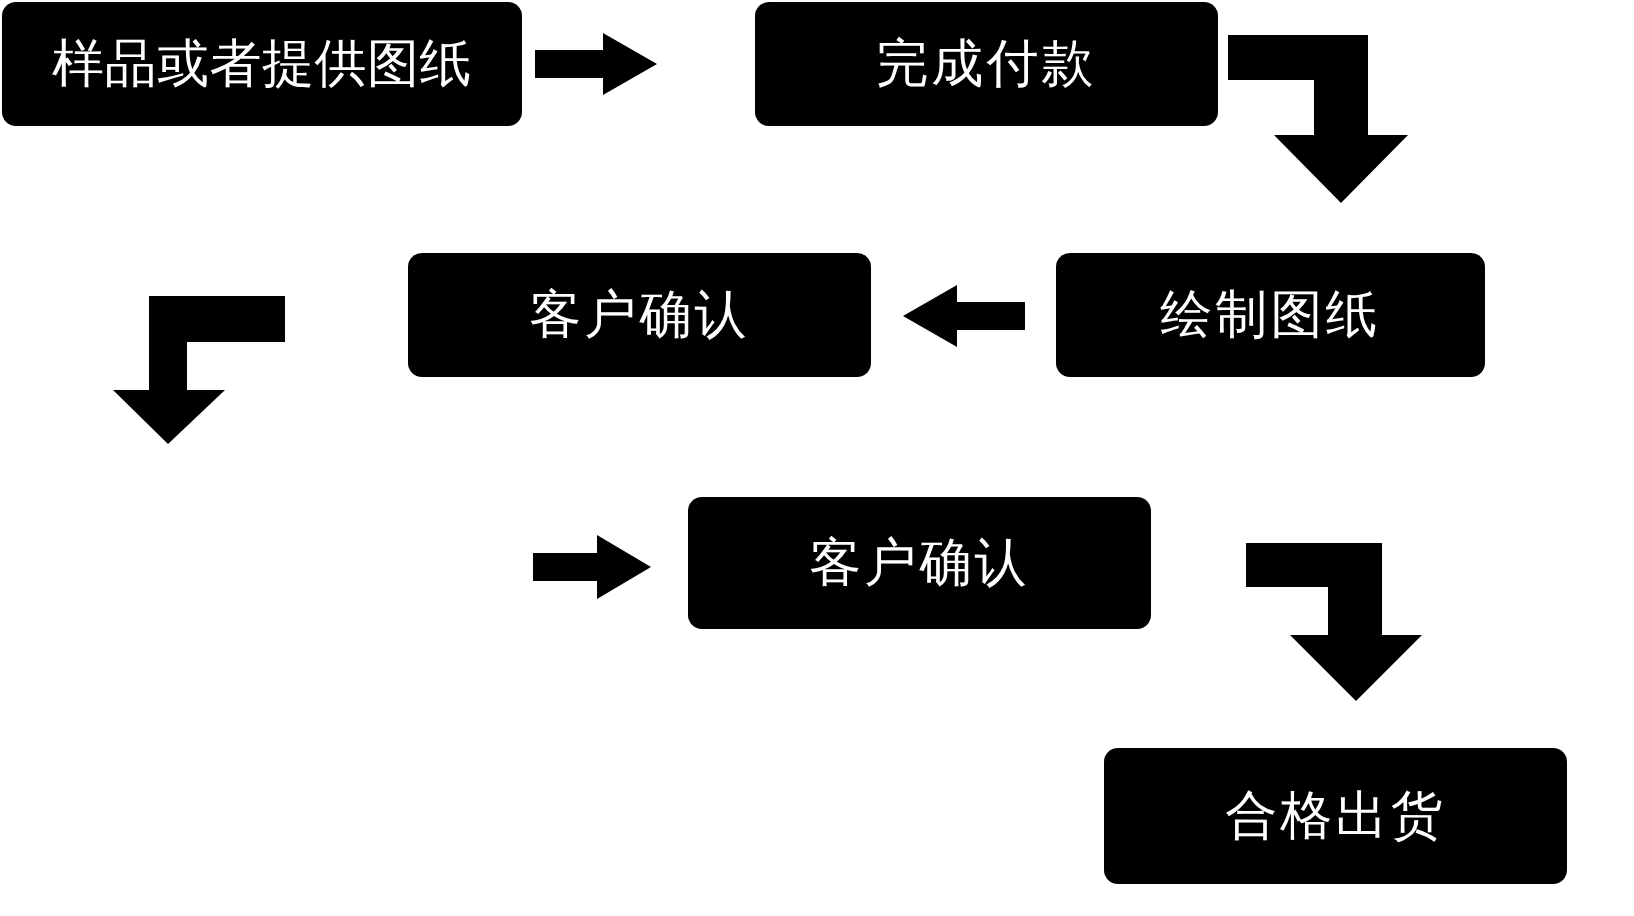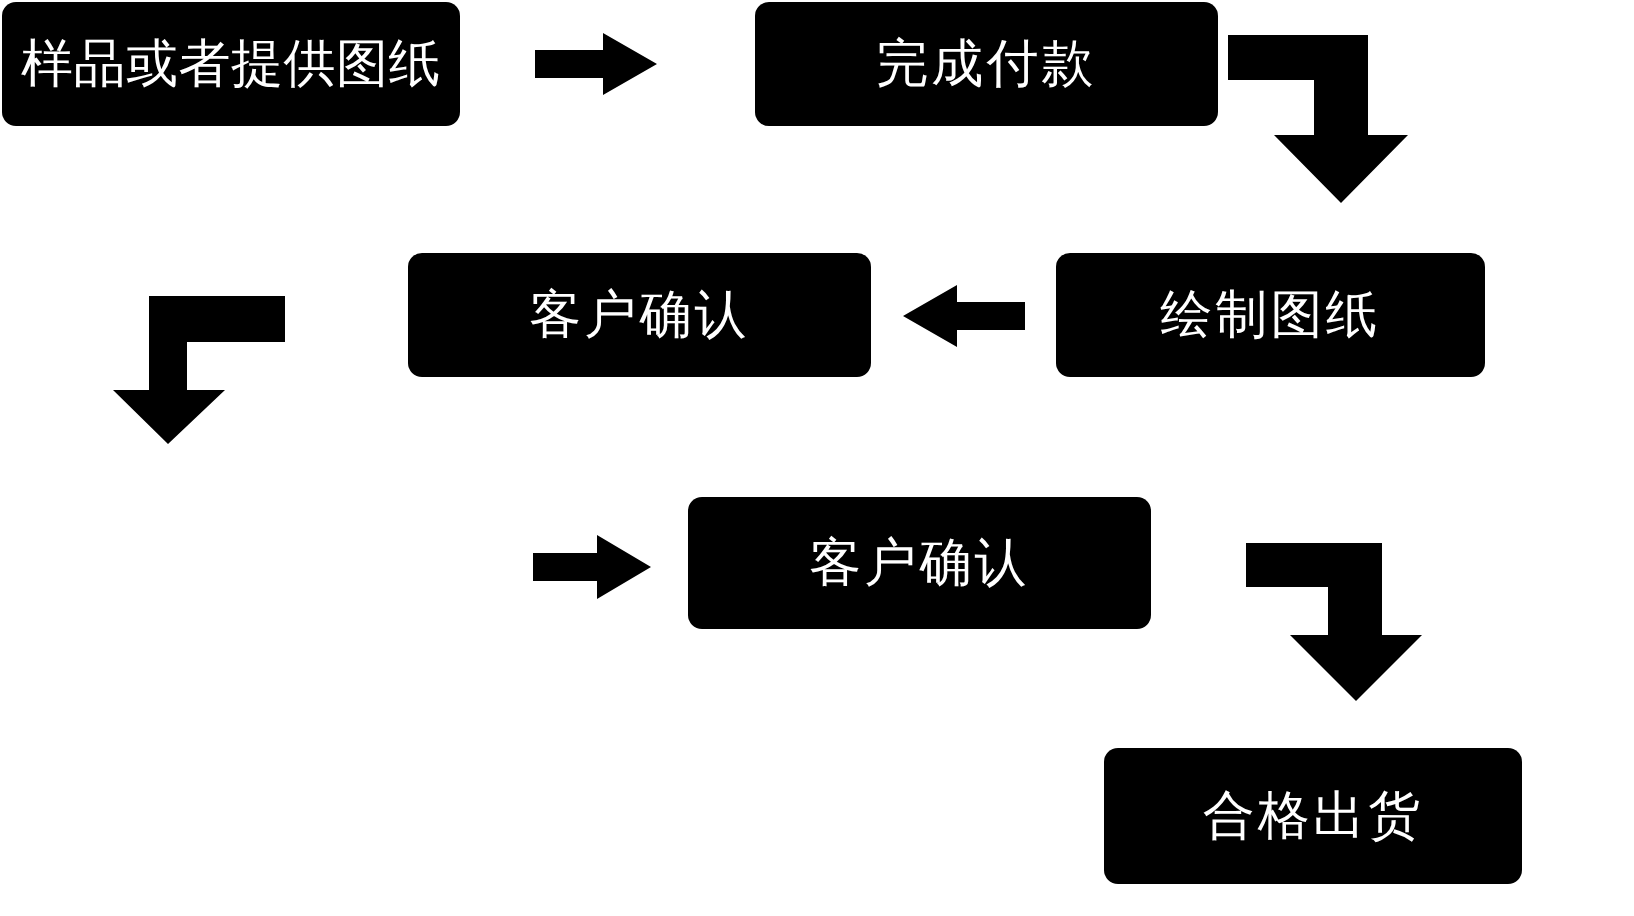--- a/index.html
+++ b/index.html
@@ -29,27 +29,27 @@
     line-height: 1.1;
     text-align: center;
     user-select: none;
   }
   .node-label {
     display: block;
     white-space: nowrap;
   }
 
   
-  .n-sample   { left: 2px;    top: 2px;   width: 458px; height: 124px; font-size: 52px; letter-spacing: 0.01em; }
+  .n-sample   { left: 2px;    top: 2px;   width: 520px; height: 124px; font-size: 52px; letter-spacing: 0.01em; }
   .n-payment  { left: 711px;  top: 2px;   width: 463px; height: 124px; font-size: 52px; margin-left: 44px; }
   .n-draw     { left: 1056px; top: 253px; width: 429px; height: 124px; font-size: 52px; }
   .n-confirm  { left: 408px;  top: 253px; width: 463px; height: 124px; font-size: 52px; }
   .n-produce  { left: 2px;    top: 505px; width: 462px; height: 124px; font-size: 52px; }
   .n-inspect  { left: 688px;  top: 497px; width: 463px; height: 132px; font-size: 52px; }
-  .n-ship     { left: 1104px; top: 748px; width: 418px; height: 136px; font-size: 52px; }
+  .n-ship     { left: 1104px; top: 748px; width: 463px; height: 136px; font-size: 52px; }
 
   
   .arrow {
     position: absolute;
     overflow: visible;
   }
   .arrow svg { display: block; }
   .arrow path, .arrow polygon { fill: #000000; }
 </style>
 </head>

